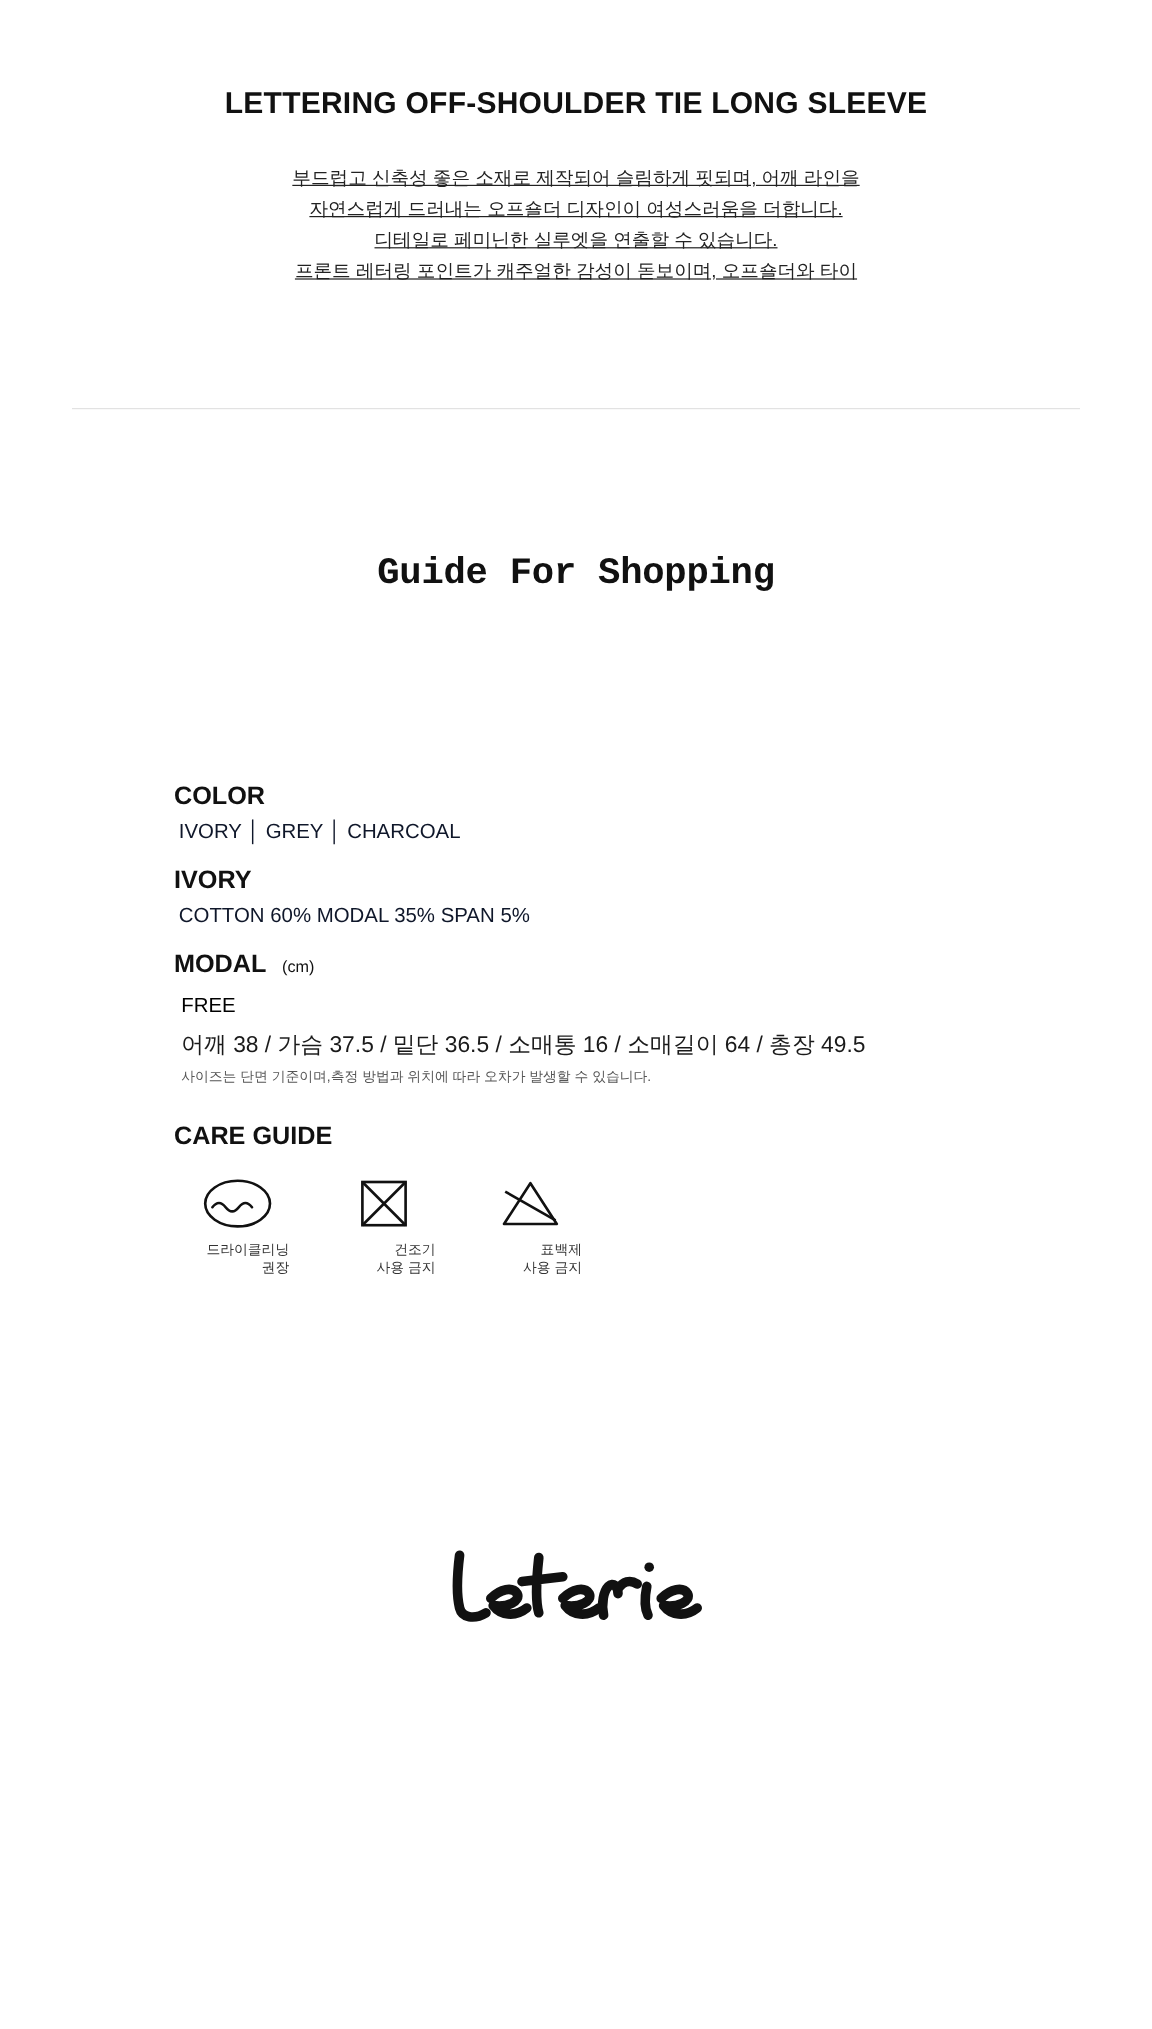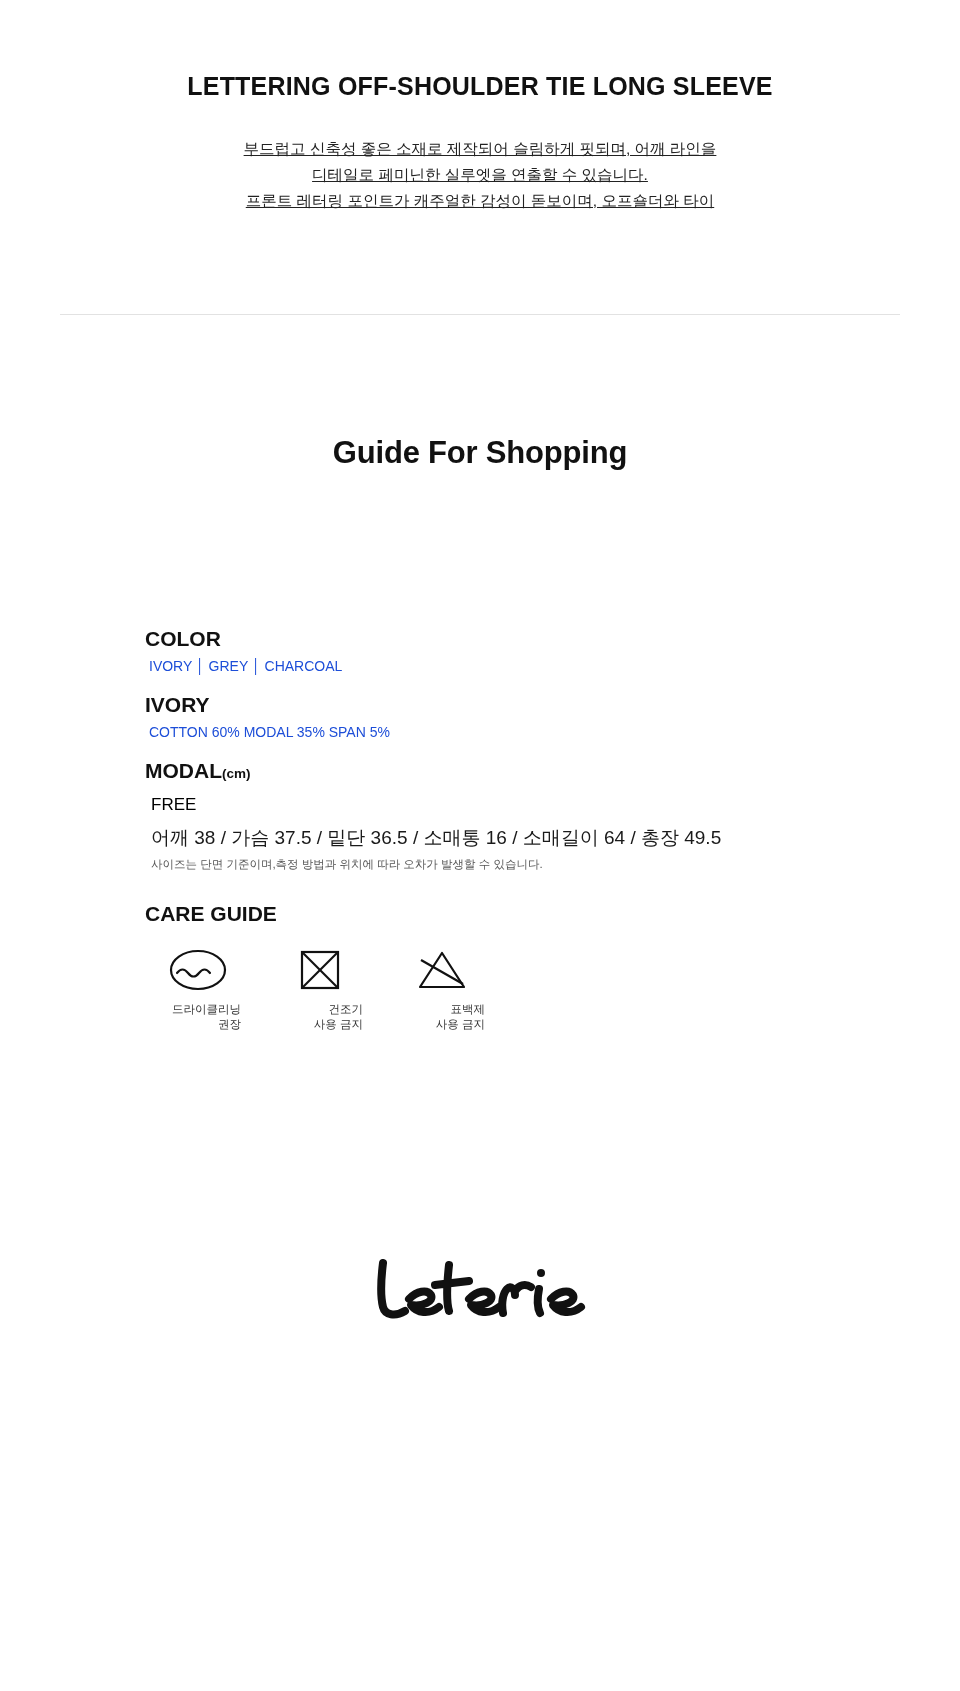--- a/index.html
+++ b/index.html
@@ -56,46 +56,47 @@
 
   
   .guide-heading {
     text-align: center;
     font-size: 31px;
     font-weight: bold;
     color: #111111;
     letter-spacing: -0.2px;
     margin: 0;
     padding-top: 120px;
+    font-family: Liberation Mono, monospace;
   }
 
   
   .spec {
     width: 680px;
     margin: 0 auto;
     padding-top: 155px;
     box-sizing: border-box;
     padding-left: 5px;
   }
   .spec-label {
     font-size: 21px;
     font-weight: bold;
     color: #111111;
     margin: 0;
     line-height: 1.2;
   }
   .spec-label .unit {
     font-size: 13.5px;
-    font-weight: bold;
-    margin-left: 0;
+    font-weight: normal;
+    margin-left: 13px;
     text-align: center;
   }
   .spec-value {
-    font-size: 14px;
-    color: #1d4ed8;
+    font-size: 17px;
+    color: #0f172a;
     margin: 0;
     padding-top: 6px;
     padding-left: 4px;
     line-height: 1.35;
   }
   .gap-lg { height: 16px; }
 
   .size-free {
     font-size: 17px;
     color: #000000;
@@ -160,20 +161,21 @@
 </style>
 </head>
 <body>
 
 <div class="page">
 
   <h1 class="product-title">LETTERING OFF-SHOULDER TIE LONG SLEEVE</h1>
 
   <p class="product-desc">
     <span>부드럽고 신축성 좋은 소재로 제작되어 슬림하게 핏되며, 어깨 라인을</span>
+    <span>자연스럽게 드러내는 오프숄더 디자인이 여성스러움을 더합니다.</span>
     <span>디테일로 페미닌한 실루엣을 연출할 수 있습니다.</span>
     <span>프론트 레터링 포인트가 캐주얼한 감성이 돋보이며, 오프숄더와 타이</span>
   </p>
 
   <div class="divider"></div>
 
   <h2 class="guide-heading">Guide For Shopping</h2>
 
   <div class="spec">
 

